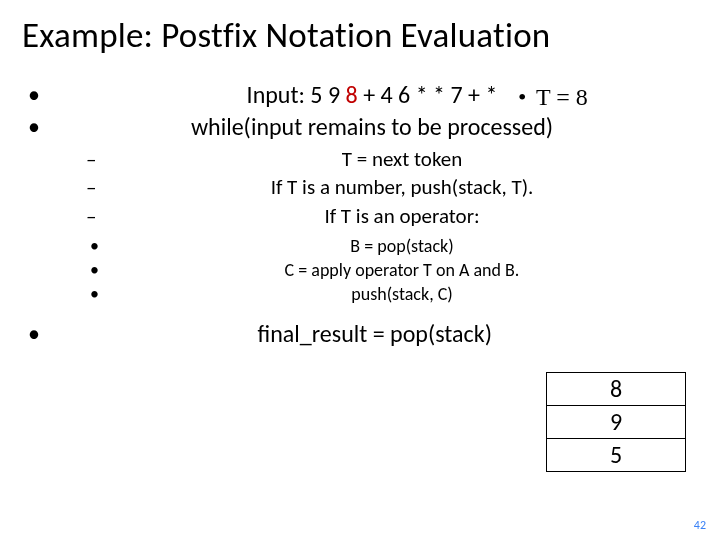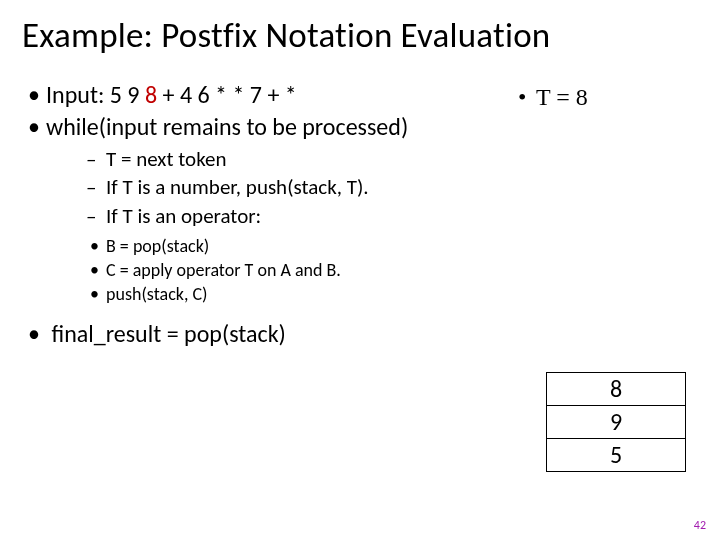--- a/index.html
+++ b/index.html
@@ -23,20 +23,21 @@
   .title {
     font-size: 35px;
     font-weight: 400;
     margin: 0 0 24px 0;
     letter-spacing: 0.2px;
   }
   ul.lvl1 {
     margin: 0;
     padding: 0 0 0 24px;
     list-style: none;
+    text-align: center;
   }
   ul.lvl1 > li {
     position: relative;
     padding-left: 0;
     font-size: 24px;
     line-height: 1.25;
     margin-bottom: 2px;
   }
   ul.lvl1 > li::before {
     content: "•";
@@ -102,21 +103,21 @@
     text-align: center;
     font-size: 24px;
     height: 30px;
     line-height: 30px;
   }
   .pagenum {
     position: absolute;
     right: 14px;
     bottom: 8px;
     font-size: 12px;
-    color: #a21caf;
+    color: #3b82f6;
   }
 </style>
 </head>
 <body>
 
 <div class="slide">
 
   <h1 class="title">Example: Postfix Notation Evaluation</h1>
 
   <ul class="lvl1">

